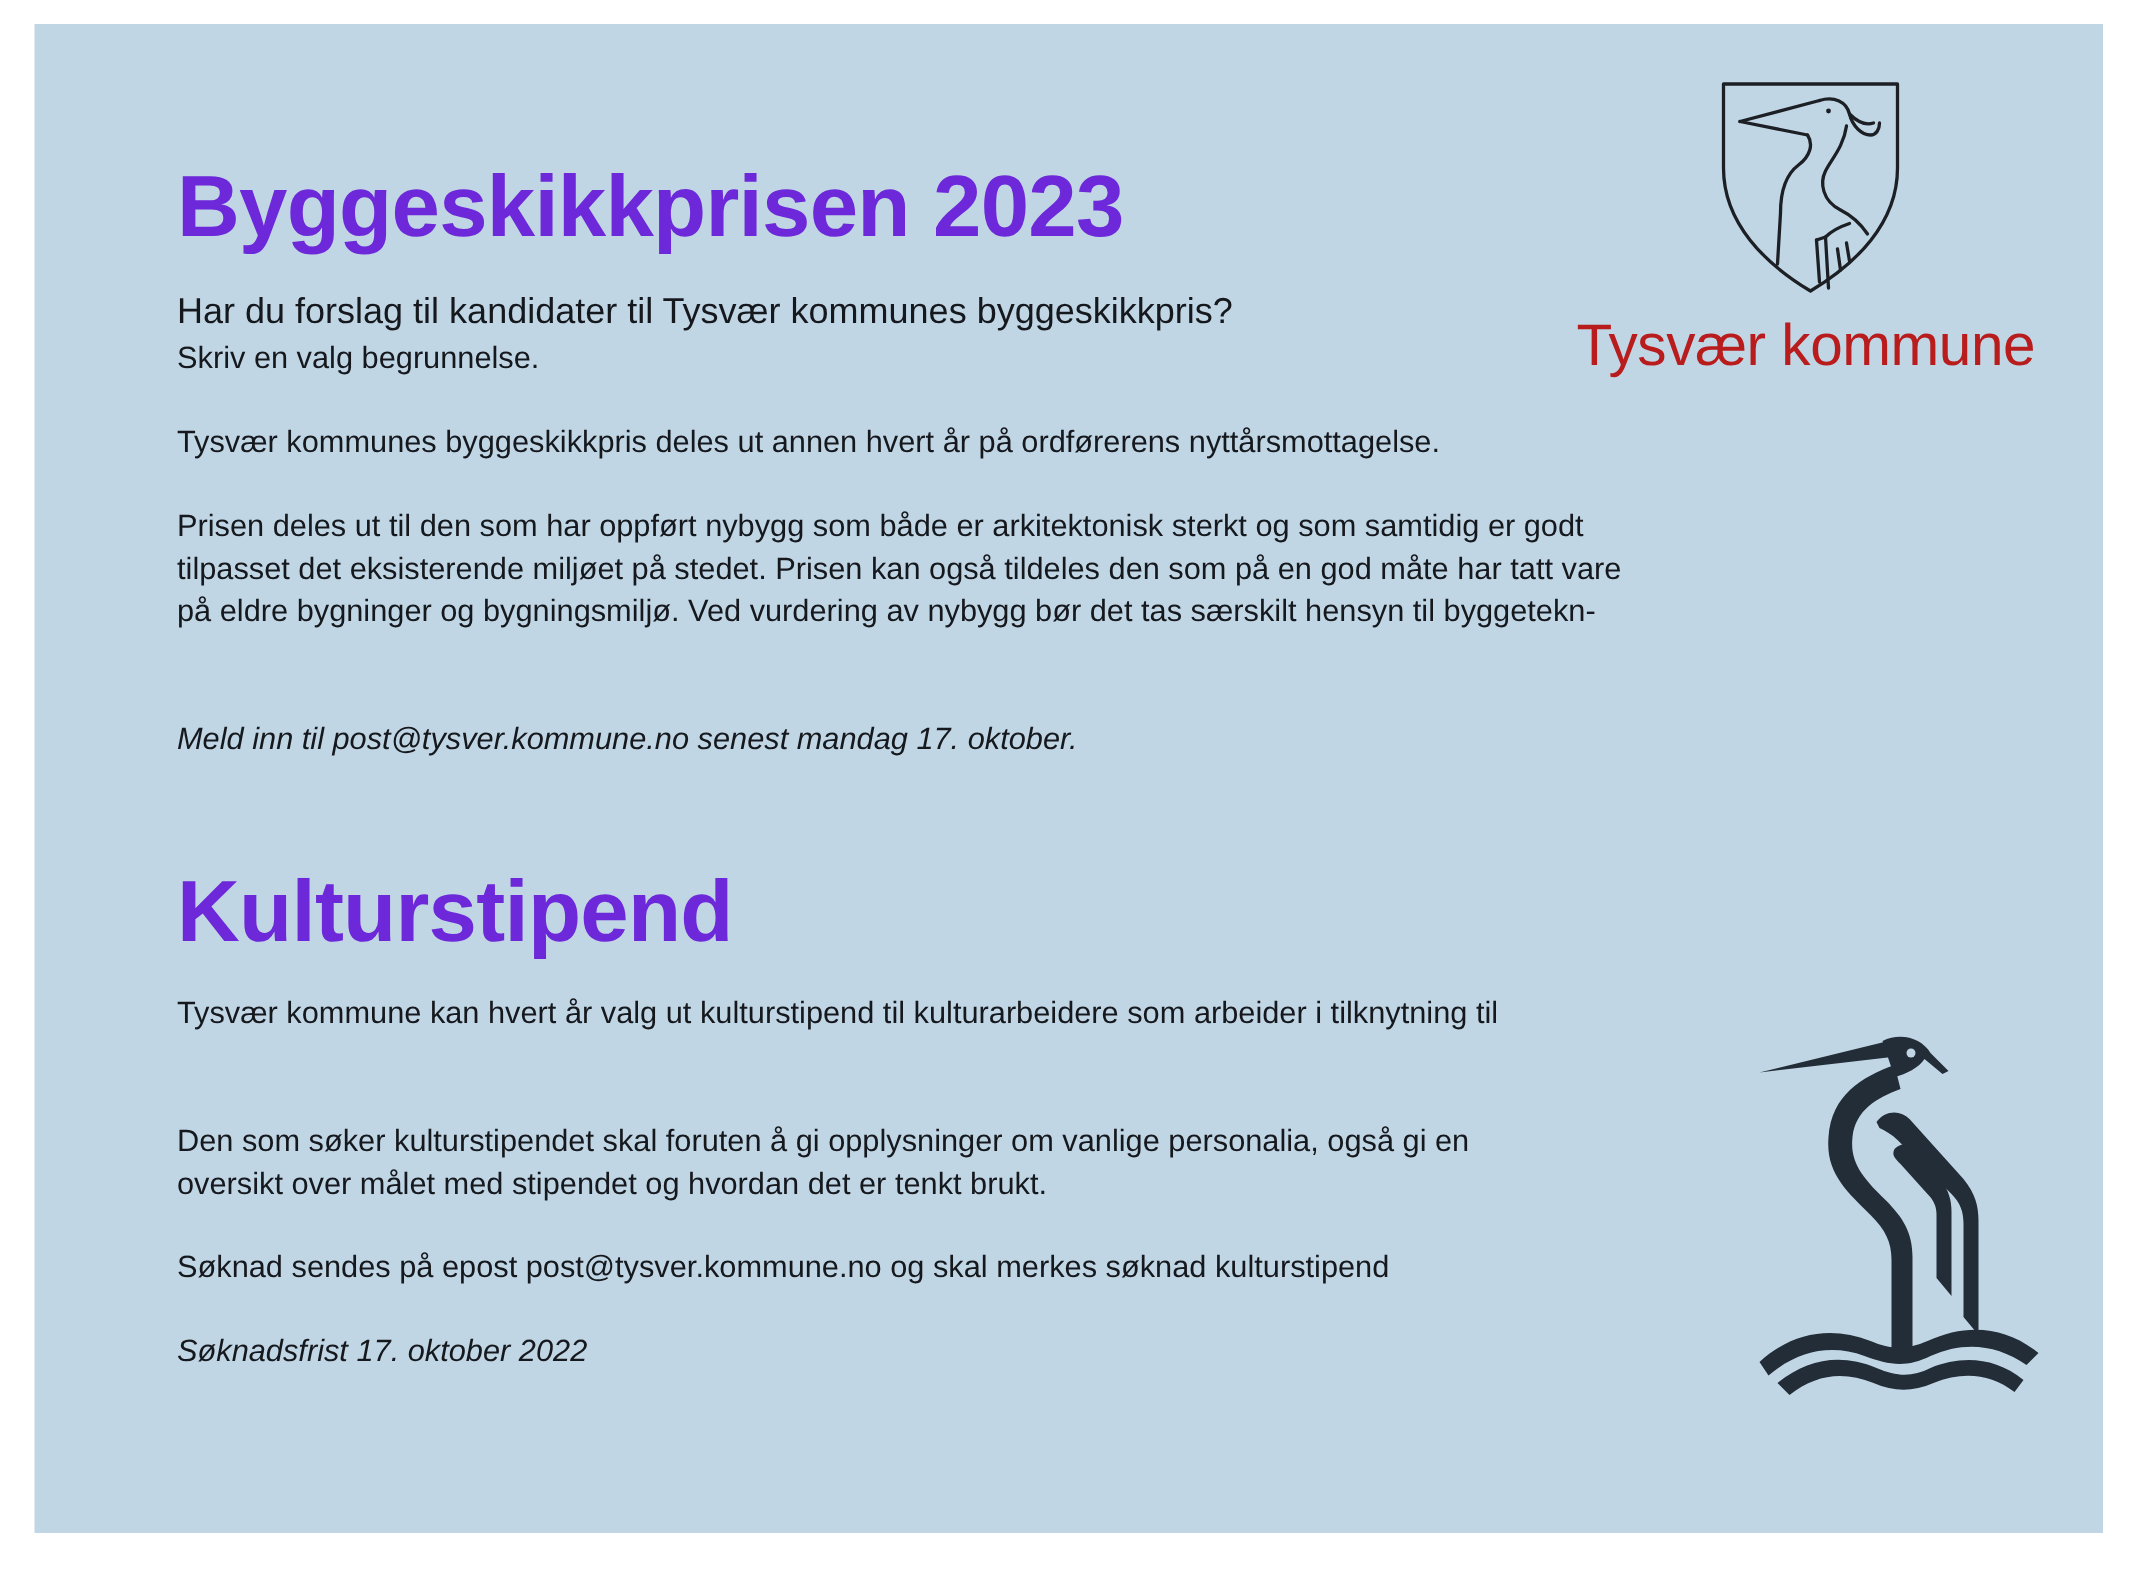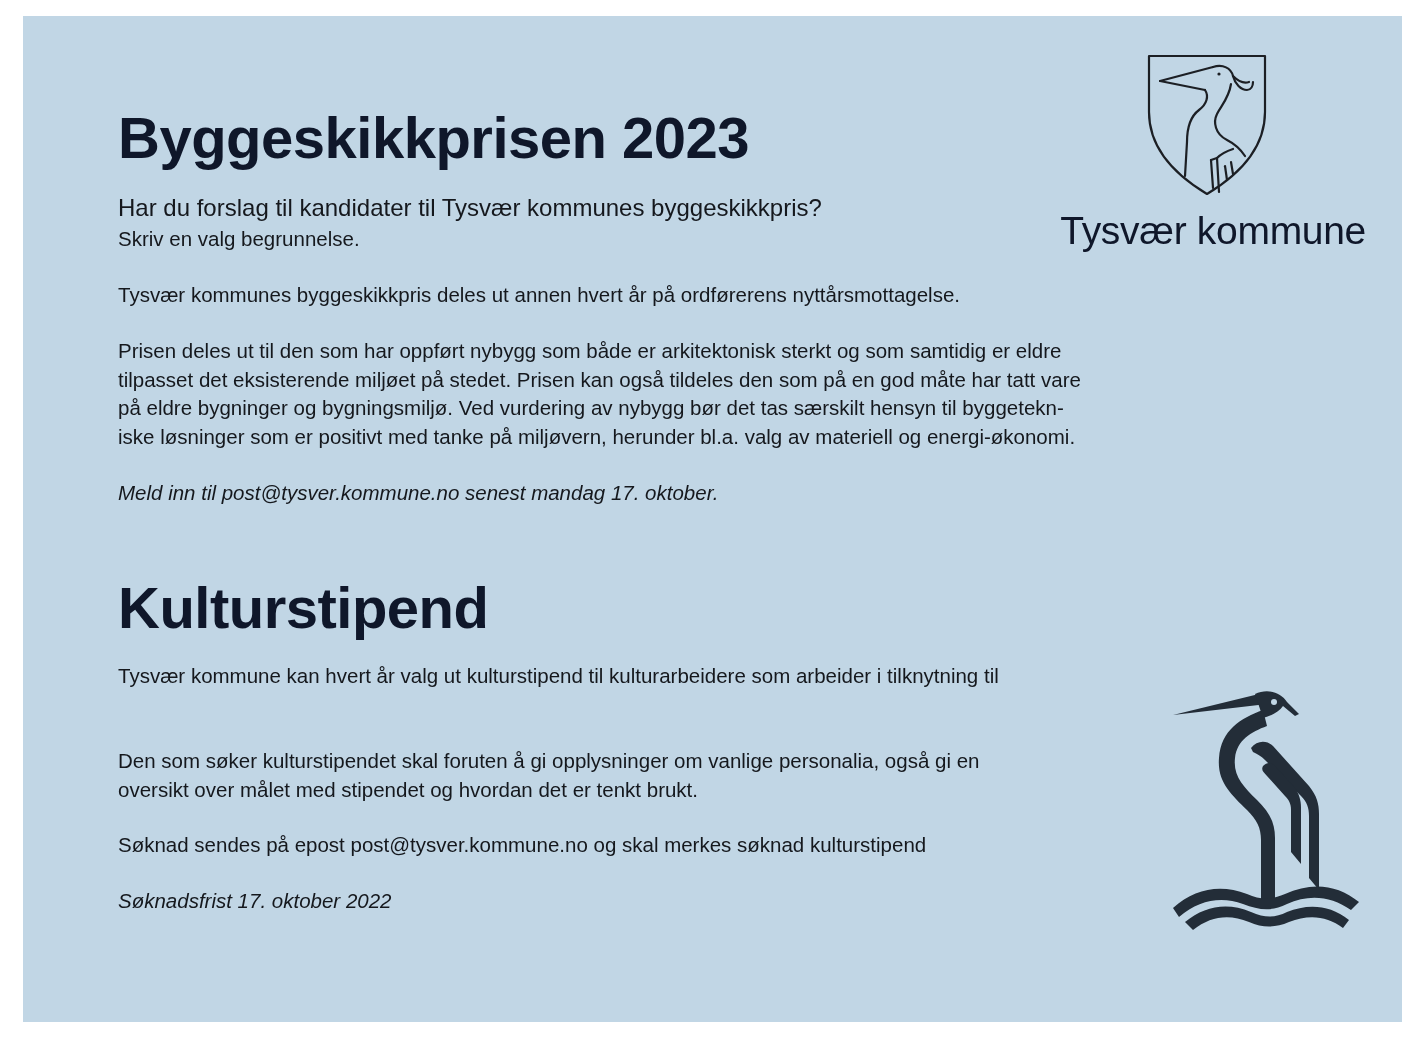--- a/index.html
+++ b/index.html
@@ -31,21 +31,21 @@
     }
     .h1 {
       position: absolute;
       left: 0;
       margin: 0;
       font-weight: bold;
       font-size: 58px;
       letter-spacing: -0.5px;
       line-height: 1;
       white-space: nowrap;
-      color: #0f172a;
+      color: #6d28d9;
     }
     .h1.title1 { top: 93px; }
     .h1.title2 { top: 563px; }
     .lead {
       position: absolute;
       left: 0;
       top: 178px;
       margin: 0;
       font-size: 24px;
       line-height: 28px;
@@ -90,26 +90,26 @@
       left: 96px;
       top: 0;
       width: 120px;
       height: 142px;
     }
     .logo-text {
       position: absolute;
       left: 0;
       top: 155px;
       width: 315px;
-      text-align: right;
+      text-align: left;
       font-size: 39px;
       line-height: 44px;
       letter-spacing: -0.3px;
       white-space: nowrap;
-      color: #0f172a;
+      color: #b91c1c;
     }
     .heron {
       position: absolute;
       left: 1148px;
       top: 674px;
       width: 190px;
       height: 240px;
     }
   </style>
 </head>
@@ -120,24 +120,23 @@
   <div class="content">
 
     <h1 class="h1 title1">Byggeskikkprisen 2023</h1>
 
     <p class="lead">Har du forslag til kandidater til Tysvær kommunes byggeskikkpris?</p>
     <p class="sub">Skriv en valg begrunnelse.</p>
 
     <p class="p p1">Tysvær kommunes byggeskikkpris deles ut annen hvert år på ordførerens nyttårsmottagelse.</p>
 
     <p class="p p2">
-      <span class="line">Prisen deles ut til den som har oppført nybygg som både er arkitektonisk sterkt og som samtidig er eldre</span>
+      <span class="line">Prisen deles ut til den som har oppført nybygg som både er arkitektonisk sterkt og som samtidig er godt</span>
       <span class="line">tilpasset det eksisterende miljøet på stedet. Prisen kan også tildeles den som på en god måte har tatt vare</span>
       <span class="line">på eldre bygninger og bygningsmiljø. Ved vurdering av nybygg bør det tas særskilt hensyn til byggetekn-</span>
-      <span class="line">iske løsninger som er positivt med tanke på miljøvern, herunder bl.a. valg av materiell og energi-økonomi.</span>
     </p>
 
     <p class="p p3 it">Meld inn til post@tysver.kommune.no senest mandag 17. oktober.</p>
 
     <h1 class="h1 title2">Kulturstipend</h1>
 
     <p class="p p4">
       <span class="line">Tysvær kommune kan hvert år valg ut kulturstipend til kulturarbeidere som arbeider i tilknytning til</span>
     </p>
 

